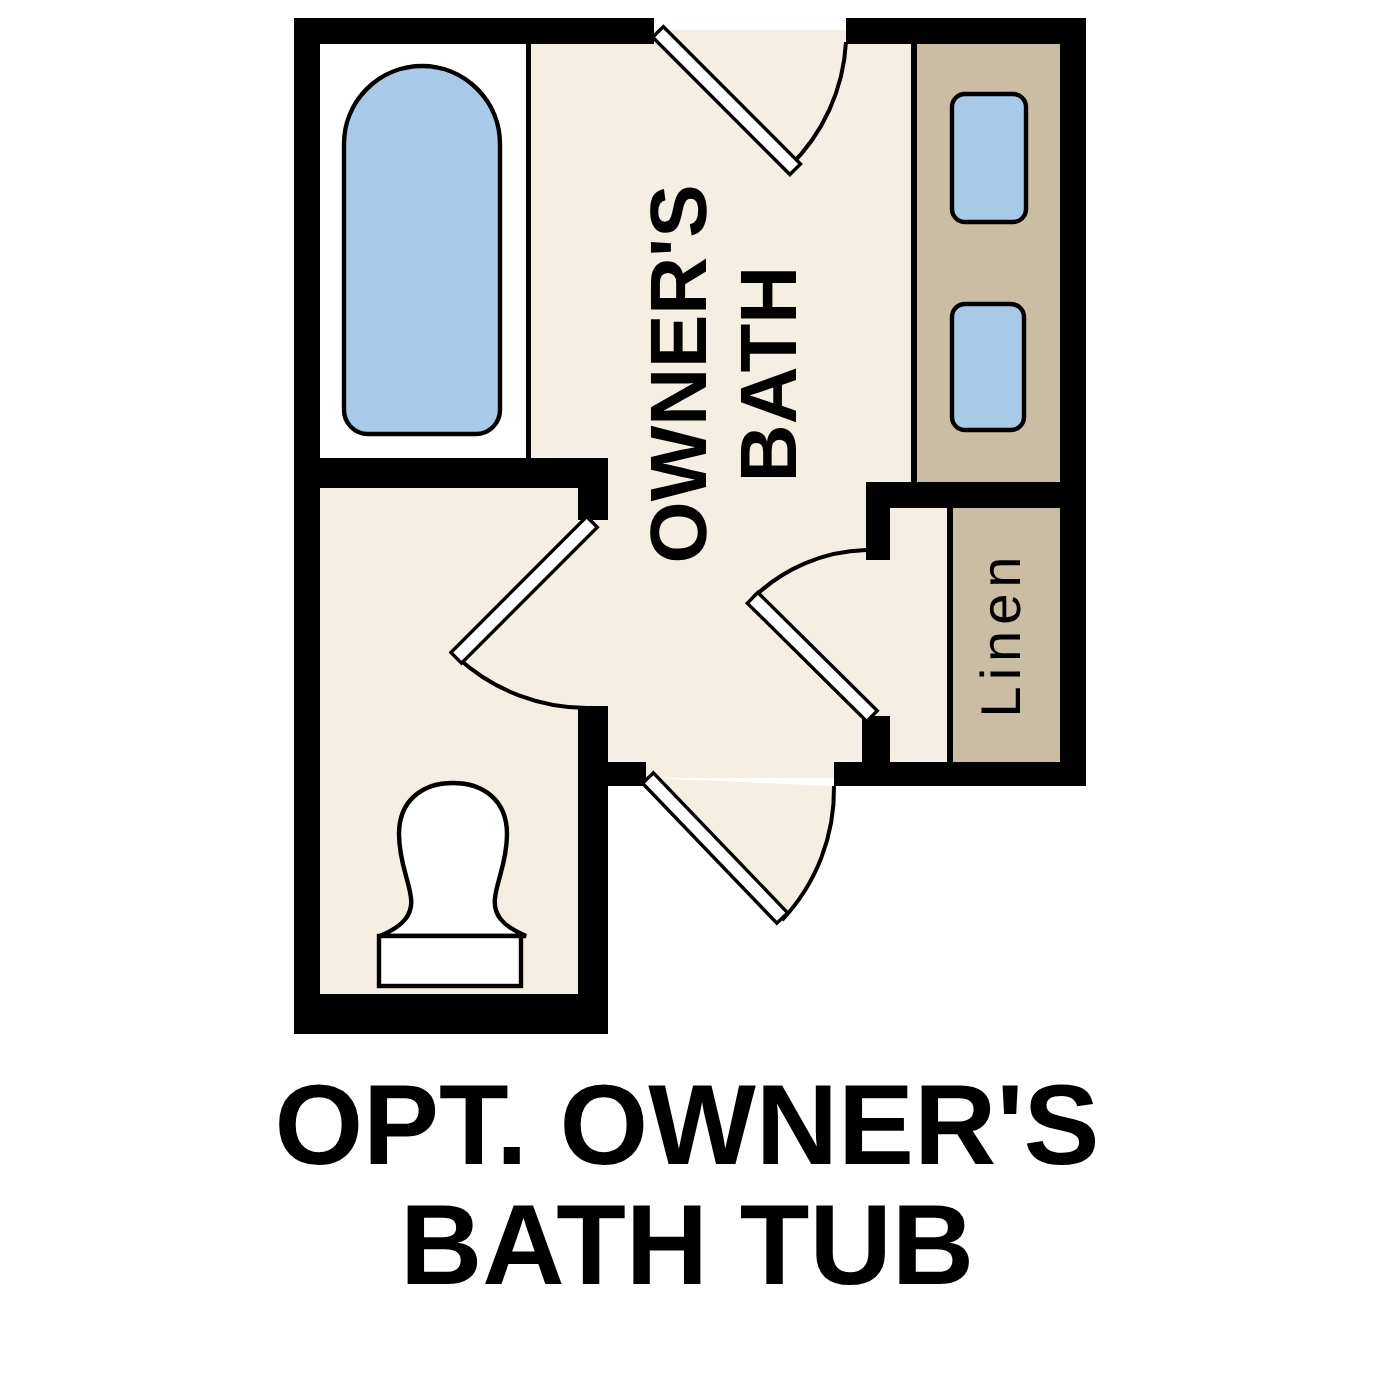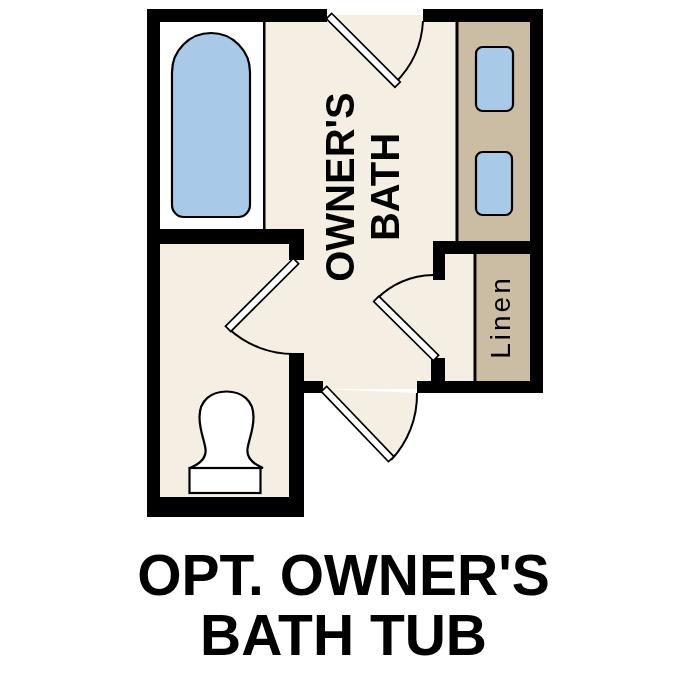--- a/index.html
+++ b/index.html
@@ -19,21 +19,21 @@
   .leaf{fill:var(--fixture-white);stroke:var(--wall);stroke-width:1.7;}
   .white-fix{fill:var(--fixture-white);stroke:var(--wall);stroke-width:2.2;}
   .alcove{fill:var(--fixture-white);}
   .room-label{position:absolute;color:var(--text);font-weight:bold;font-size:40px;
               line-height:45px;text-align:center;white-space:nowrap;
               transform:translate(-50%,-50%) rotate(-90deg);}
   .room-label{left:363px;top:187px;}
   .linen-label{position:absolute;left:501px;top:317px;color:var(--text);
                font-size:28px;letter-spacing:3px;white-space:nowrap;
                transform:translate(-50%,-50%) rotate(-90deg);}
-  .caption{position:absolute;left:0;right:0;top:545px;text-align:center;
+  .caption{position:absolute;left:0;right:0;top:533px;text-align:center;
            color:var(--text);font-weight:bold;font-size:57px;line-height:60px;}
 </style>
 </head>
 <body>
 
 <div class="canvas">
 
   <svg class="plan-svg" width="687" height="687" viewBox="0 0 687 687">
 
     <g>

